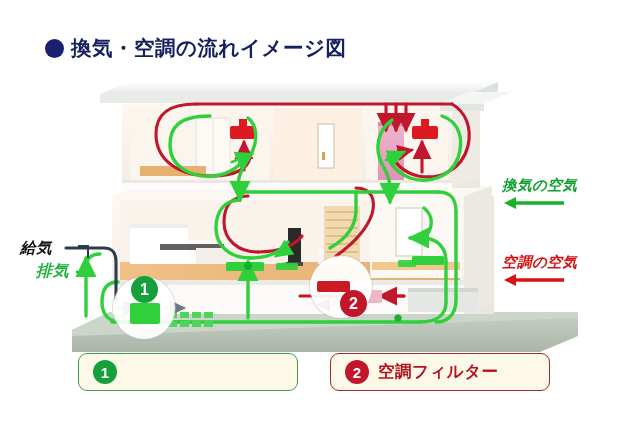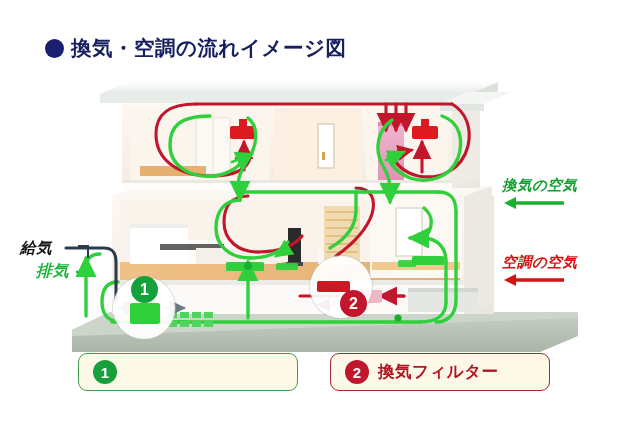--- a/index.html
+++ b/index.html
@@ -443,16 +443,16 @@
 
   <div class="side-label lbl-kyuki">給気</div>
   <div class="side-label lbl-haiki">排気</div>
 
   <div class="legend-box legend-1">
     <span class="legend-badge badge-green">1</span>
   </div>
 
   <div class="legend-box legend-2">
     <span class="legend-badge badge-red">2</span>
-    <span class="legend-text red">換気フィルター</span>
+    <span class="legend-text red">空調フィルター</span>
   </div>
 
 </div>
 
 </body></html>

